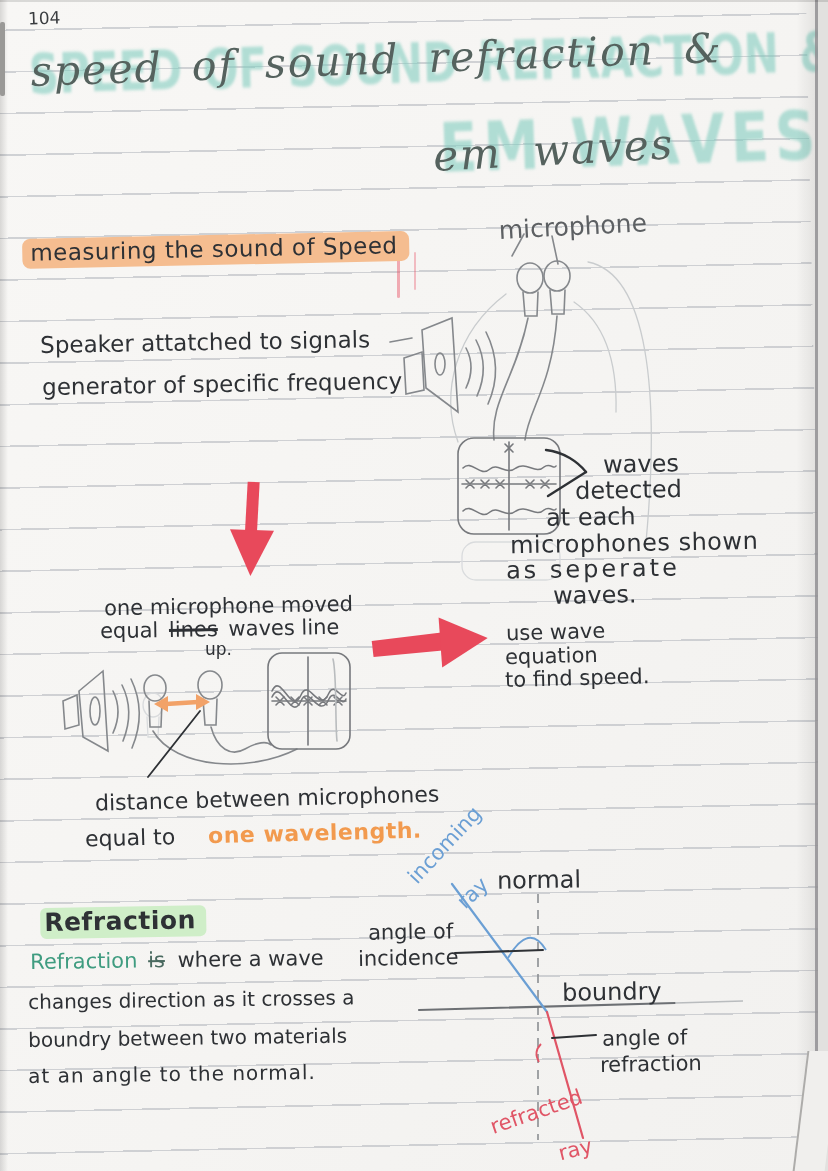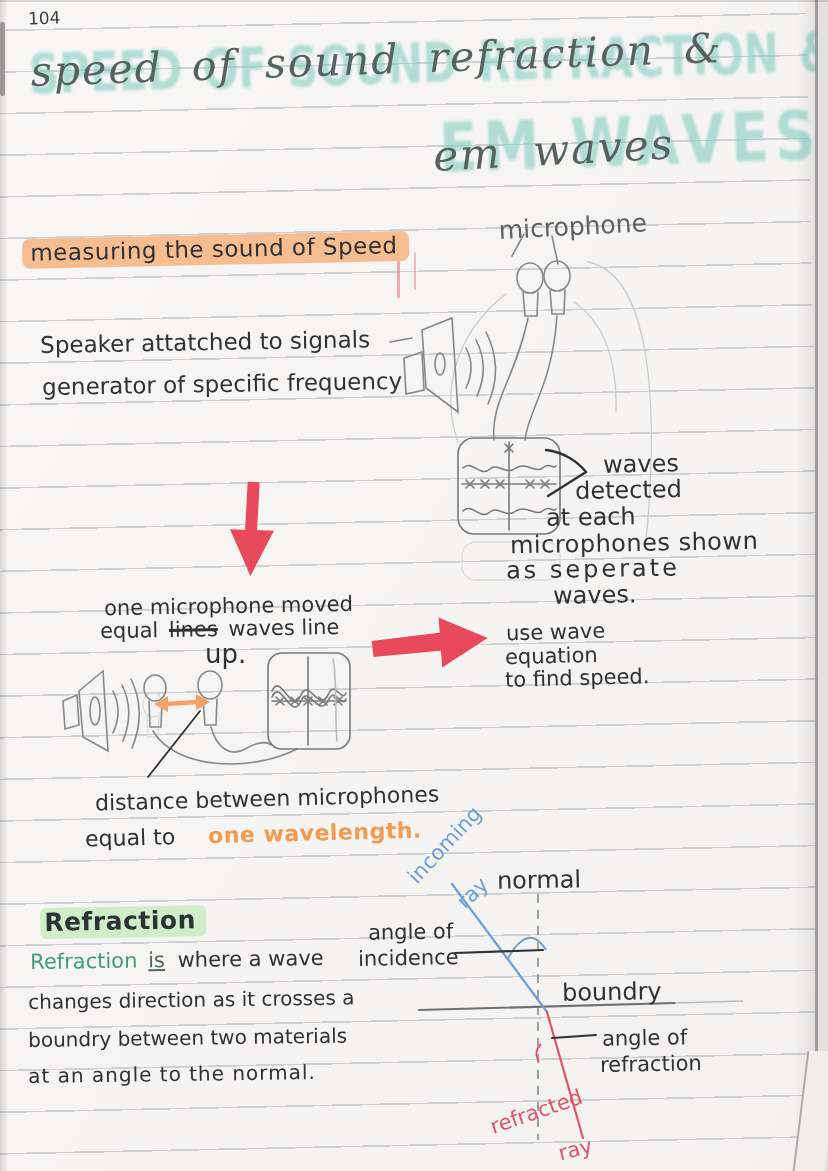--- a/index.html
+++ b/index.html
@@ -122,21 +122,21 @@
       <polygon points="6,50 50,50 28,96"></polygon>
     </g>
   </svg>
 
   <div class="hand" style="left:104px;top:594px;font-size:21px;transform:rotate(-1deg);">one microphone moved</div>
   <div class="hand" style="left:100px;top:617px;font-size:21px;transform:rotate(-1deg);">
     <span>equal</span>
     <span class="strike" style="margin:0 4px;">lines</span>
     <span>waves line</span>
   </div>
-  <div class="hand" style="left:205px;top:639px;font-size:26px;">up.</div>
+  <div class="hand" style="left:205px;top:639px;font-size:17px;">up.</div>
 
   <svg style="left:370px;top:610px;" width="125" height="70" viewBox="0 0 125 70">
     <g fill="#e8495b" transform="rotate(-3,60,35)">
       <polygon points="2,28 74,23 75,41 3,44"></polygon>
       <polygon points="70,8 118,31 71,58"></polygon>
     </g>
   </svg>
 
   <div class="hand" style="left:506px;top:620px;font-size:21px;transform:rotate(-1.5deg);">use wave</div>
   <div class="hand" style="left:505px;top:644px;font-size:21px;transform:rotate(-1.5deg);">equation</div>
@@ -188,21 +188,21 @@
   <div class="hand" style="left:85px;top:822px;font-size:22px;transform:rotate(-1.5deg);">
     <span>equal to</span>
     <span class="orange-ink" style="margin-left:26px;font-weight:bold;letter-spacing:.5px;">one wavelength.</span>
   </div>
 
   <div class="hand" style="left:40px;top:908px;font-size:25px;font-weight:bold;letter-spacing:.5px;transform:rotate(-1deg);transform-origin:left top;">
     <span class="hl-green">Refraction</span>
   </div>
   <div class="hand" style="left:30px;top:950px;font-size:21px;transform:rotate(-.8deg);transform-origin:left top;">
     <span class="green-ink">Refraction</span>
-    <span class="green-ink strike2" style="margin:15px 6px 0 4px;color:#4a6a60;text-decoration:underline;">is</span>
+    <span class="green-ink strike2" style="margin:15px 6px 0 4px;color:#4a6a60;">is</span>
     <span>where a wave</span>
   </div>
   <div class="hand" style="left:28px;top:990px;font-size:20px;transform:rotate(-.8deg);transform-origin:left top;">changes  direction as it crosses a</div>
   <div class="hand" style="left:28px;top:1028px;font-size:20px;transform:rotate(-.8deg);transform-origin:left top;">boundry between two materials</div>
   <div class="hand" style="left:28px;top:1064px;font-size:20px;letter-spacing:1px;transform:rotate(-.8deg);transform-origin:left top;">at an angle to the normal.</div>
 
   <svg style="left:395px;top:838px;" width="400" height="333" viewBox="0 0 400 333">
     <path d="M143,56 V302" stroke="#8b8e92" stroke-width="1.6" stroke-dasharray="9 7" fill="none"></path>
     <path d="M24,172 L280,165" stroke="#6d7074" stroke-width="2.2" stroke-linecap="round" fill="none"></path>
     <path d="M280,165 L348,163" stroke="#b9bcbe" stroke-width="1.6" fill="none"></path>

